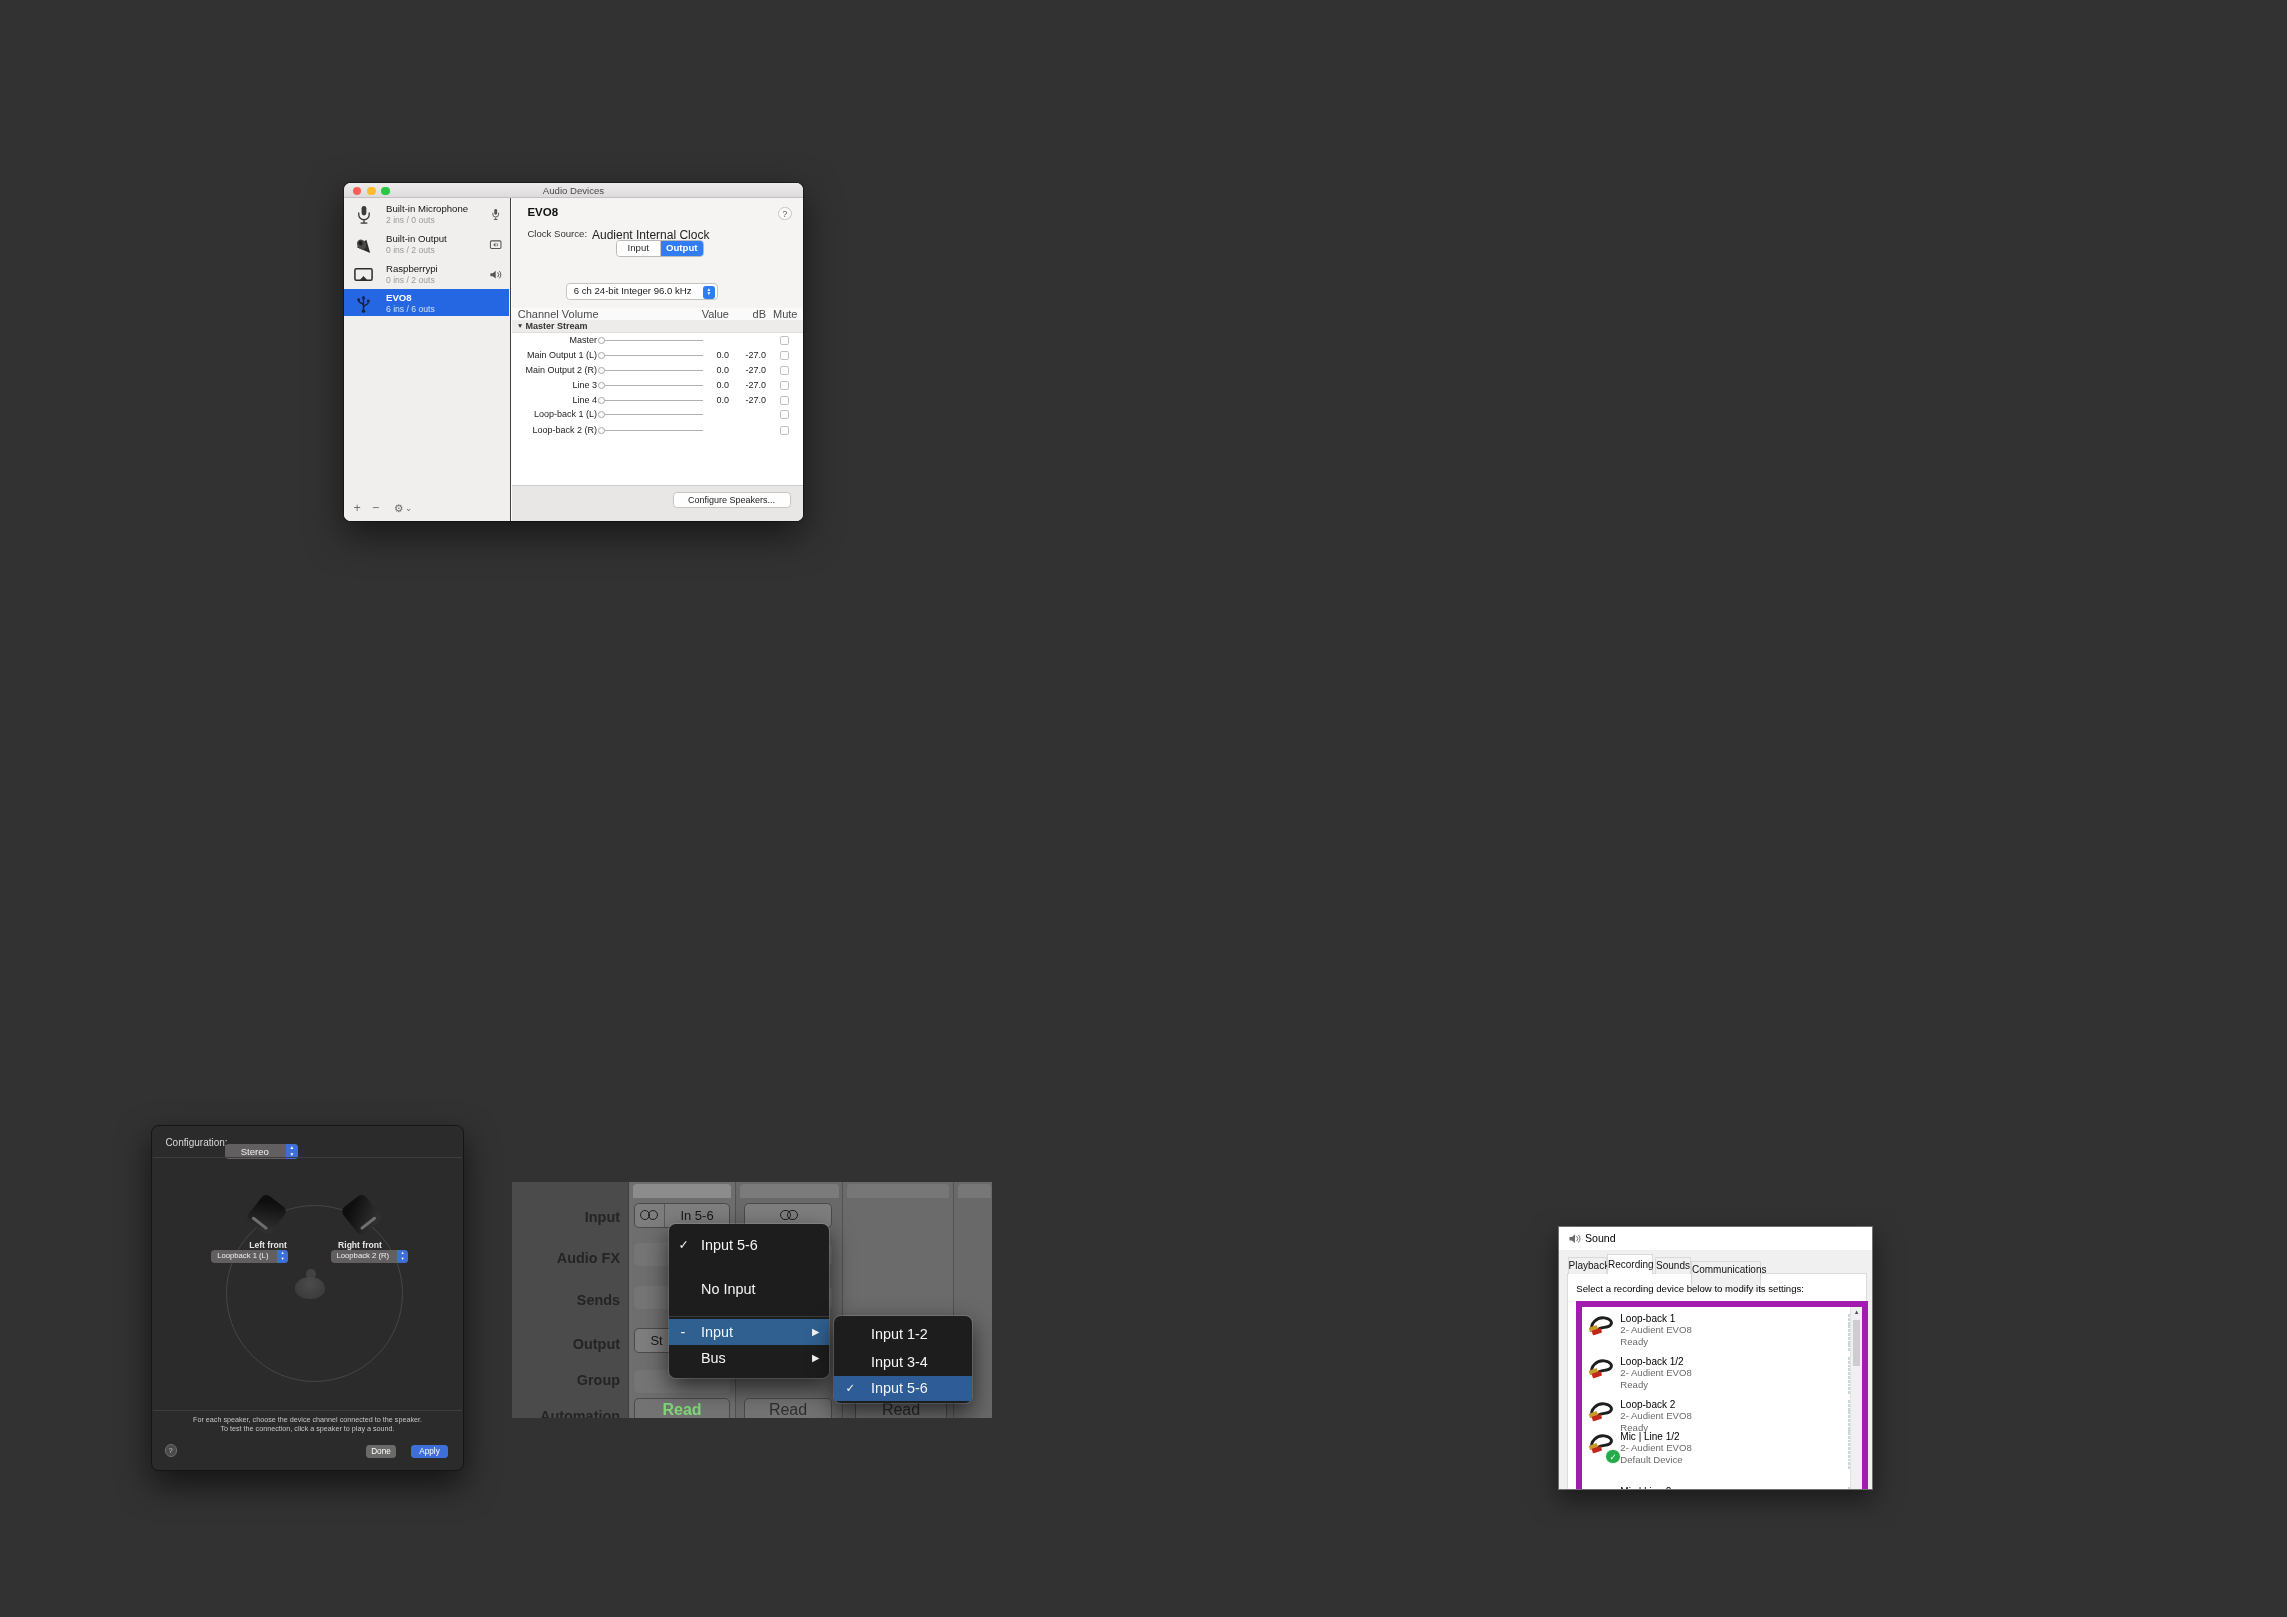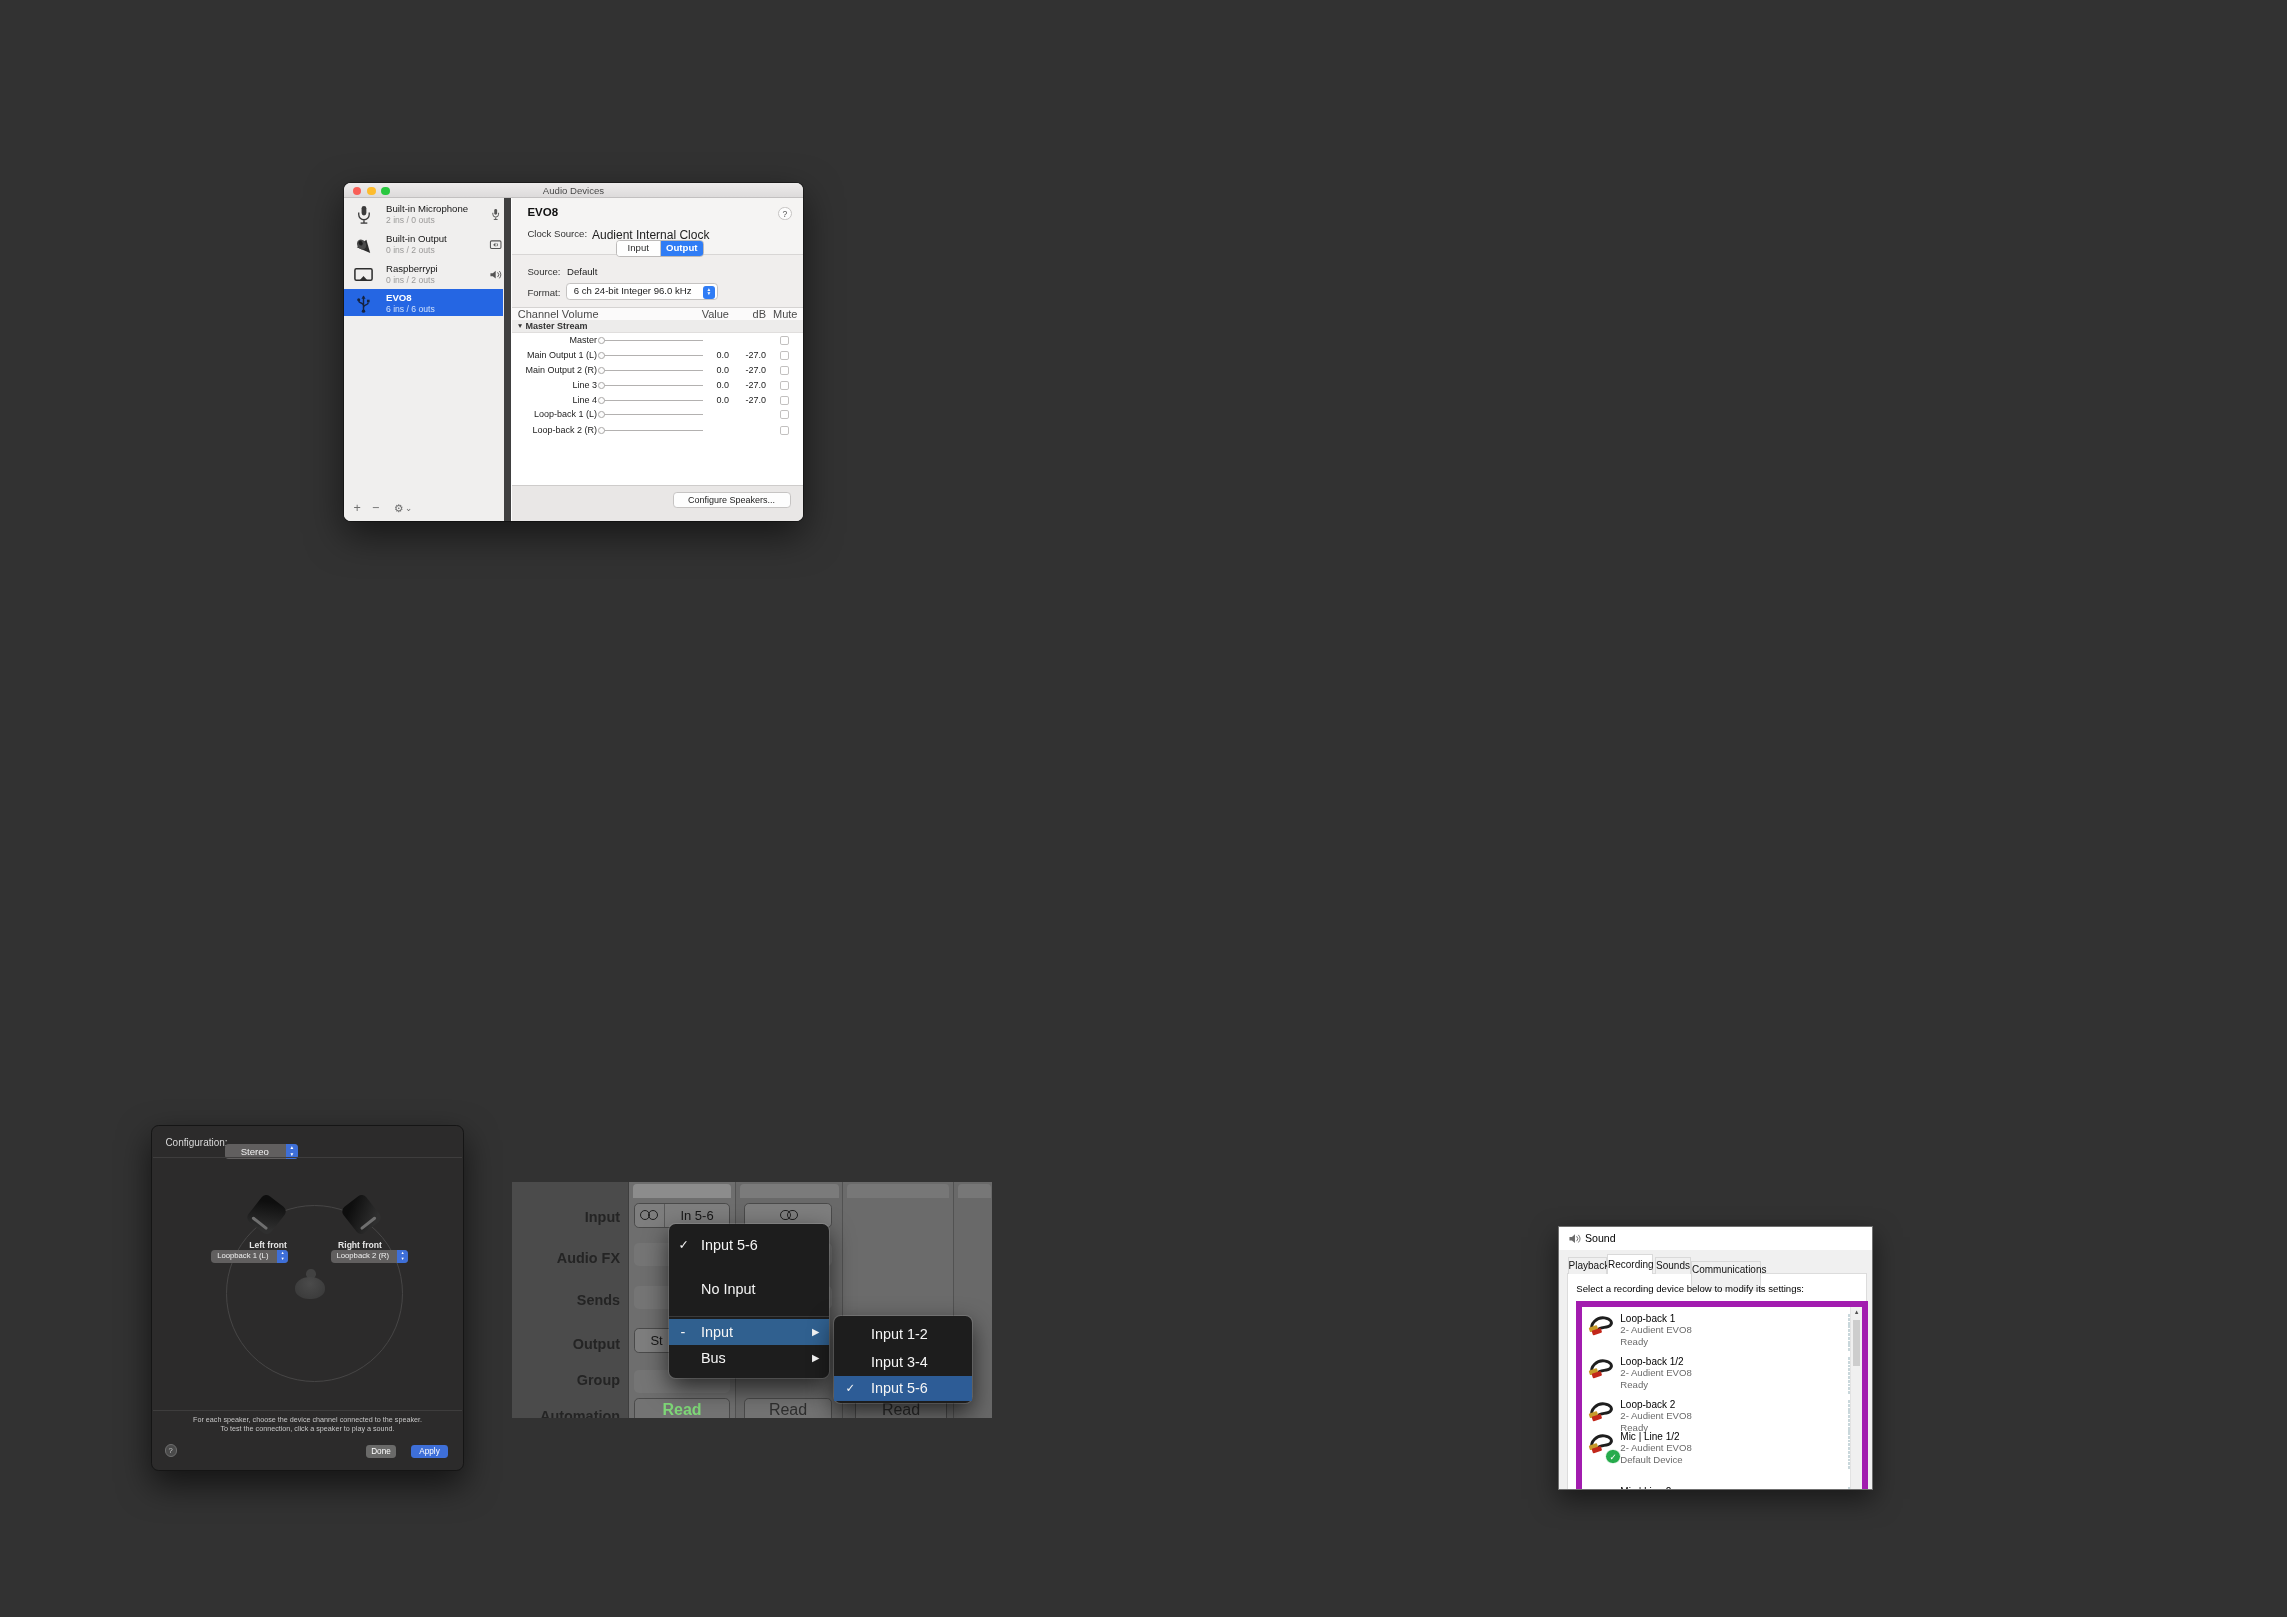--- a/index.html
+++ b/index.html
@@ -3,21 +3,21 @@
 <meta charset="utf-8">
 <style>
   * { margin:0; padding:0; box-sizing:border-box; }
   html,body { width:2287px; height:1618px; background:#323232; font-family:"Liberation Sans", sans-serif; overflow:hidden; }
 
   
   #audio-win { position:absolute; left:344px; top:183px; width:459px; height:338px; background:#fff; border-radius:6.7px; box-shadow:0 13.4px 37px rgba(0,0,0,.55), 0 0 0 1px rgba(0,0,0,.35); }
   .ad-titlebar { position:absolute; left:0; top:0; right:0; height:15.4px; background:linear-gradient(#edebeb,#dddbdb); border-bottom:1px solid #c2c0c0; border-radius:6.7px 6.7px 0 0; }
   .ad-title { position:absolute; left:0; right:0; top:0; height:15.4px; line-height:15.4px; text-align:center; font-size:9.6px; color:#4a4a4a; }
   .ad-light { position:absolute; top:3.8px; width:8.6px; height:8.6px; border-radius:50%; }
-  .ad-sidebar { position:absolute; left:0; top:15.4px; width:167px; bottom:0; background:#f0efee; border-radius:0 0 0 6.7px; border-right:7px solid #404040; }
+  .ad-sidebar { position:absolute; left:0; top:15.4px; width:167px; bottom:0; background:#f0efee; border-radius:0 0 0 6.7px; border-right:1px solid #404040; }
   .ad-dev { position:absolute; left:0; right:1px; height:30px; }
   .ad-dev.sel { background:#2566e3; }
   .ad-dev .nm { position:absolute; left:42px; top:2.9px; font-size:9.6px; color:#161616; }
   .ad-dev .dt { position:absolute; left:42px; top:14.4px; font-size:8.6px; color:#9b9a99; }
   .ad-dev.sel .nm { color:#fff; font-weight:bold; }
   .ad-dev.sel .dt { color:#cfe0fb; }
   .ad-dev .lic { position:absolute; left:8.6px; top:3.8px; width:21px; height:21px; }
   .ad-dev .ric { position:absolute; left:145px; top:7.7px; width:13.4px; height:13.4px; }
   .ad-foot { position:absolute; left:0; bottom:3.8px; height:15.4px; color:#6f6f6f; font-size:12.5px; }
   .ad-foot span { position:absolute; top:0; line-height:13.4px; }
@@ -189,25 +189,20 @@
       <span style="left:61px;font-size:8.6px;">⌄</span>
     </div>
   </div>
 
   <div class="ad-panel">
     <div class="ad-tablebg"></div>
     <div class="ad-h1">EVO8</div>
     <div class="ad-help">?</div>
     <div class="ad-clock">Clock Source:</div>
     <div class="ad-clockv">Audient Internal Clock</div>
-    <div class="ad-band">
-      <div class="ad-lbl" style="left:15.4px;top:10.6px;">Source:</div>
-      <div class="ad-val" style="left:55px;top:10.6px;">Default</div>
-      <div class="ad-lbl" style="left:15.4px;top:32px;">Format:</div>
-    </div>
     <div class="ad-seg">
       <div class="s inp">Input</div>
       <div class="s out">Output</div>
     </div>
     <div class="ad-format">
       <span>6 ch 24-bit Integer 96.0 kHz</span>
       <span class="ad-stepper">
           <i style="top:1.9px;">▲</i>
           <i style="bottom:1.9px;">▼</i>
         </span>

